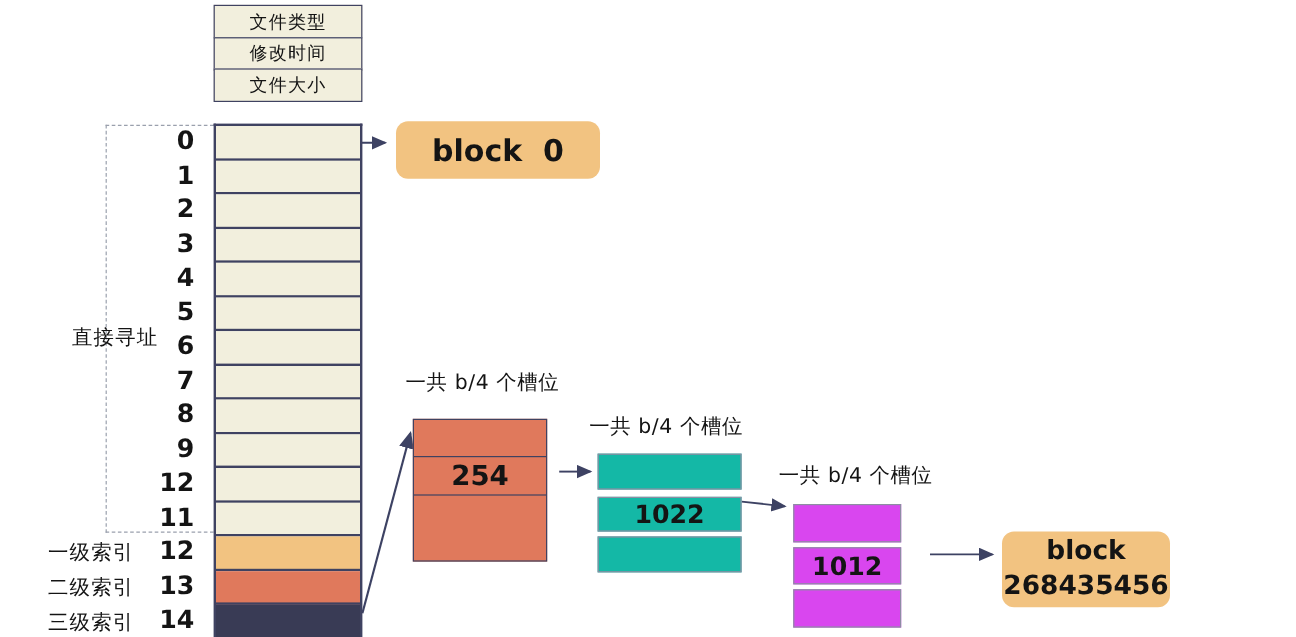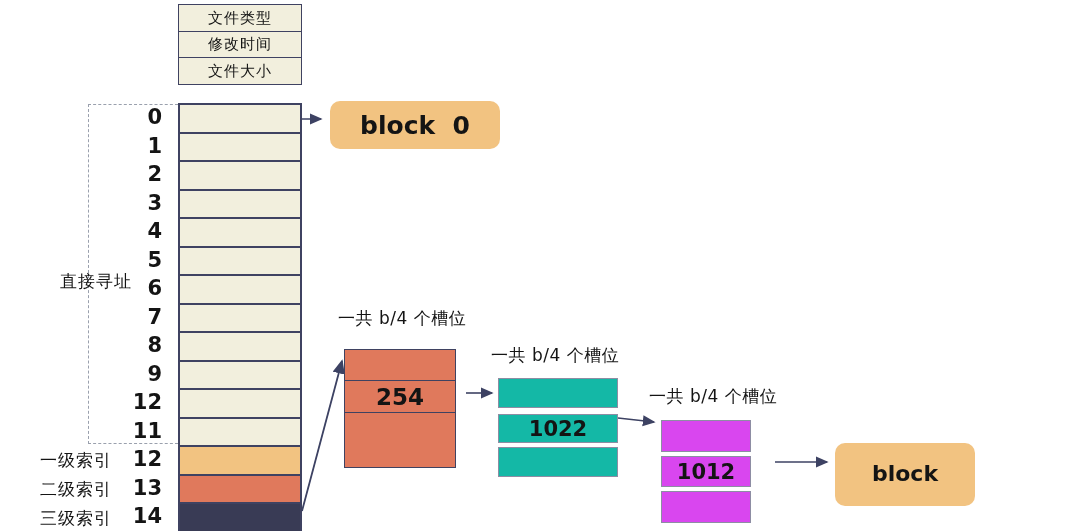--- a/index.html
+++ b/index.html
@@ -170,15 +170,16 @@
   <div class="slot orange" style="top:414px;height:29px;">1022</div>
   <div class="slot orange" style="top:447px;height:30px;"></div>
 
   <div class="caption" style="left:649px;top:385px;">一共 b/4 个槽位</div>
   <div class="slot cream" style="top:420px;height:32px;"></div>
   <div class="slot cream" style="top:456px;height:31px;">1012</div>
   <div class="slot cream" style="top:491px;height:32px;"></div>
 
   <div class="block-box block-final">
     <span>block</span>
+    <span>268435456</span>
   </div>
 
 </div>
 
 </body></html>

